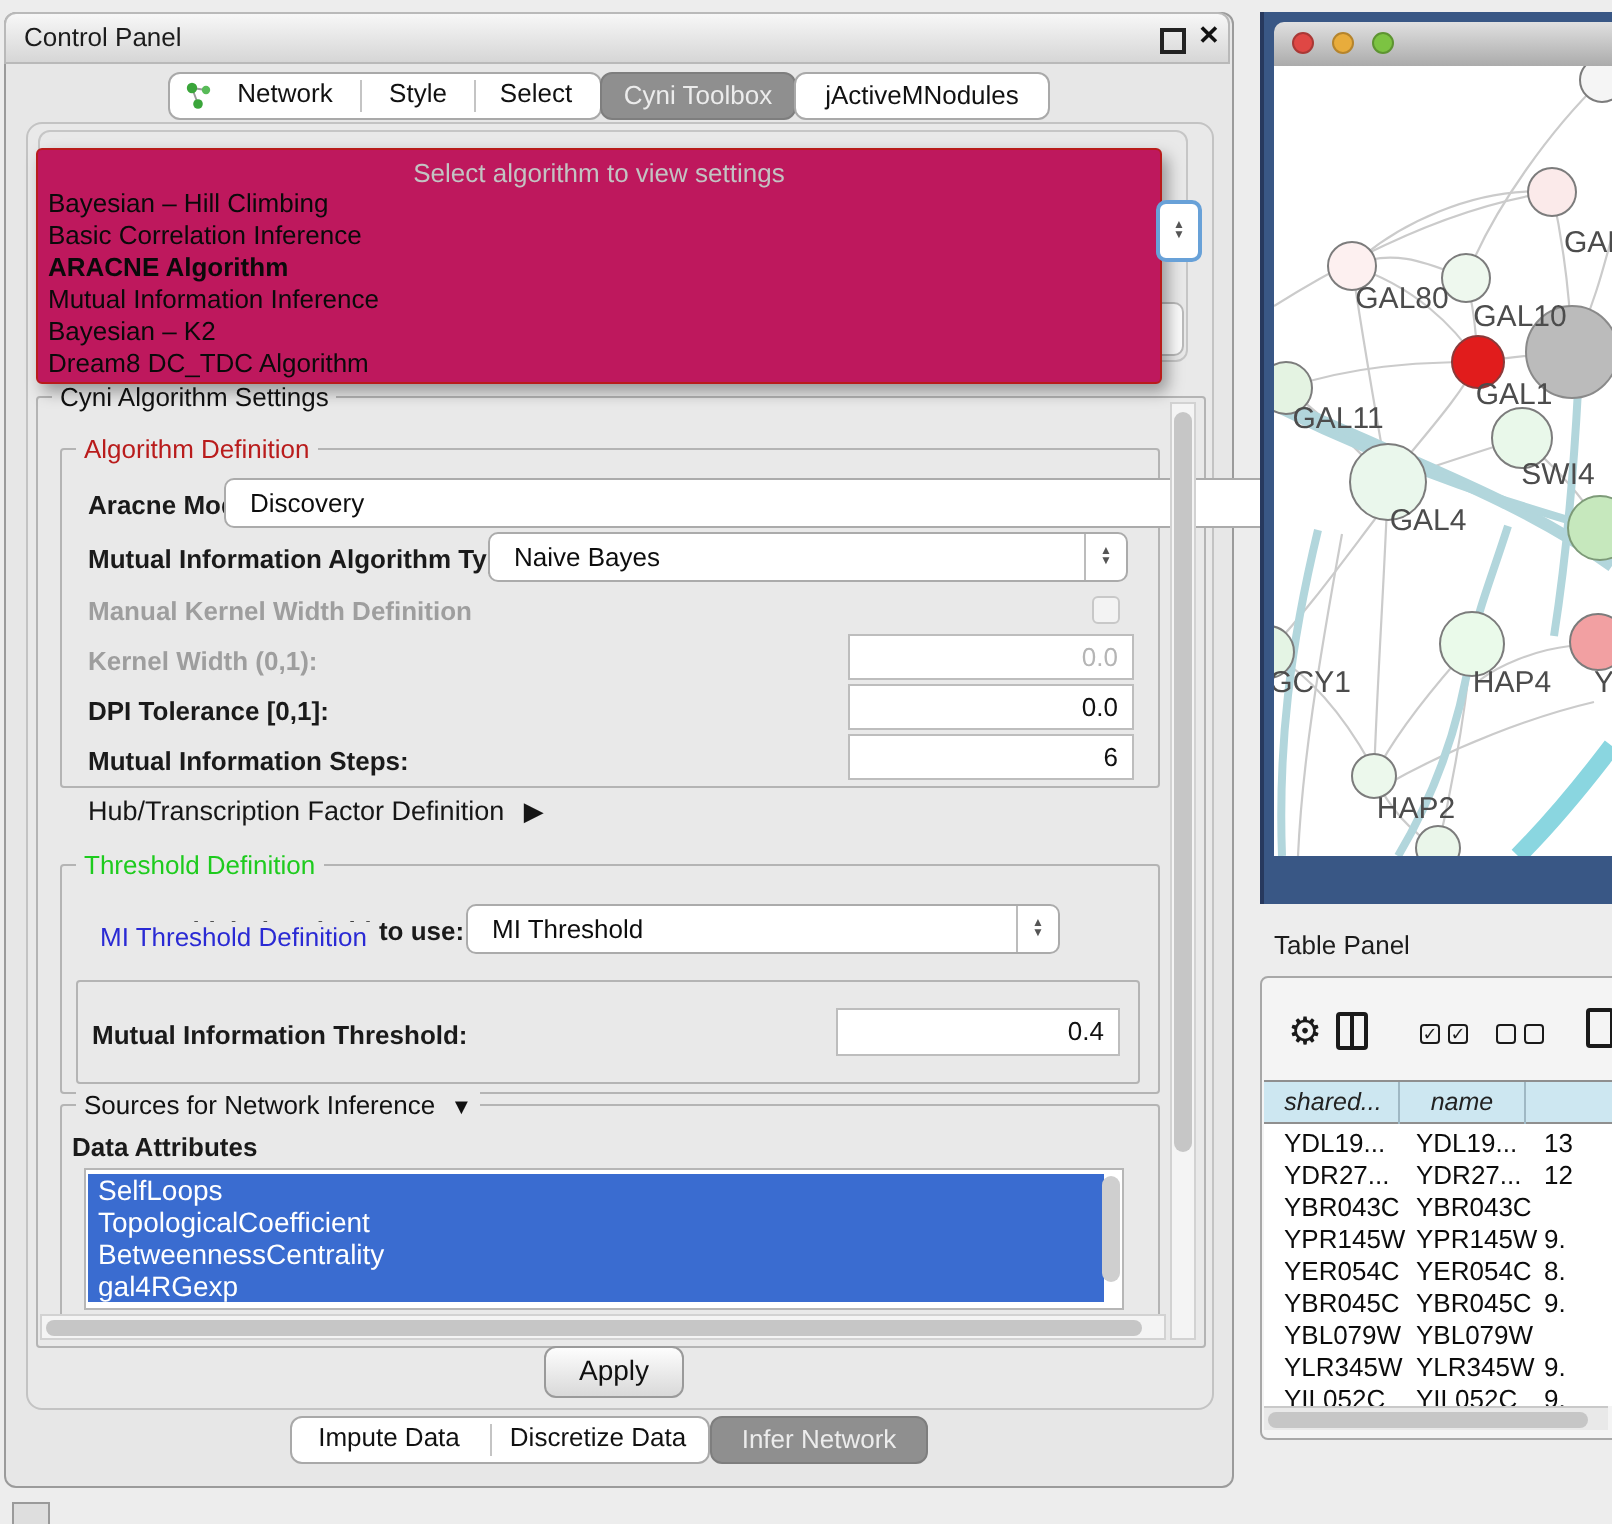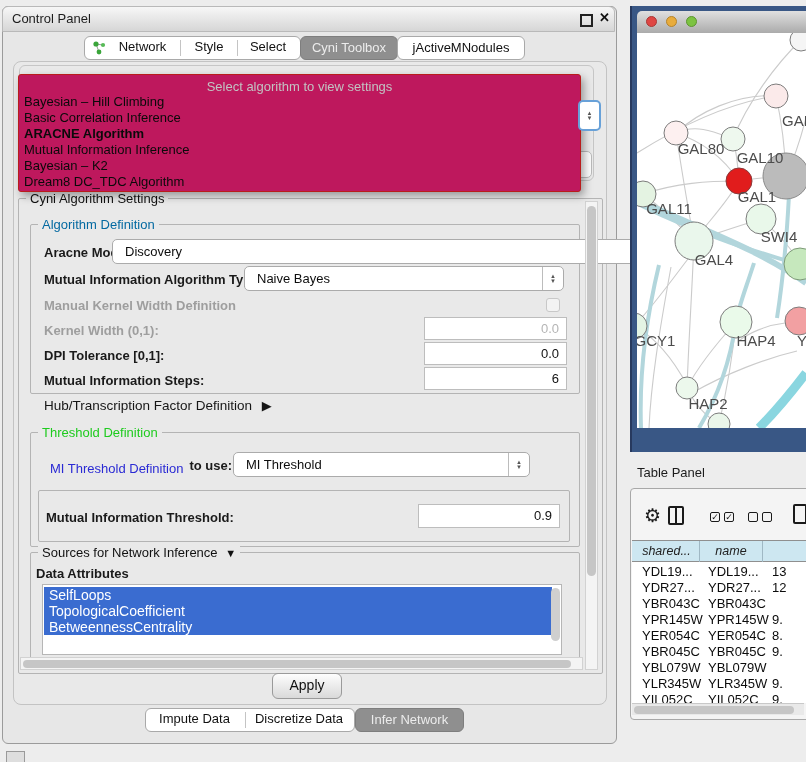--- a/index.html
+++ b/index.html
@@ -137,21 +137,21 @@
     <div class="abs popup-item bold" style="top:51px;">ARACNE Algorithm</div>
     <div class="abs popup-item" style="top:67px;">Mutual Information Inference</div>
     <div class="abs popup-item" style="top:83px;">Bayesian – K2</div>
     <div class="abs popup-item" style="top:99px;">Dream8 DC_TDC Algorithm</div>
   </div>
 
   <div class="abs groupbox" style="left:18px;top:198px;width:583px;height:474px;"></div>
   <div class="grouptitle" style="left:26px;top:191px;color:#111;">Cyni Algorithm Settings</div>
 
   <div class="abs groupbox" style="left:30px;top:224px;width:548px;height:168px;"></div>
-  <div class="grouptitle" style="left:38px;top:217px;color:#0369a1;">Algorithm Definition</div>
+  <div class="grouptitle" style="left:38px;top:217px;color:#b91c1c;">Algorithm Definition</div>
 
   <div class="lbl" style="left:44px;top:245px;">Aracne Mode:</div>
   <div class="combo" style="left:112px;top:239px;width:540px;height:25px;">
     <div class="val">Discovery</div>
     <div class="stepper">
         <span>▲</span>
         <span>▼</span>
       </div>
   </div>
 
@@ -196,34 +196,35 @@
     <div class="stepper">
         <span>▲</span>
         <span>▼</span>
       </div>
   </div>
 
   <div class="abs groupbox" style="left:38px;top:490px;width:530px;height:50px;"></div>
   <div class="grouptitle" style="left:46px;top:461px;color:#2a2ad4;">MI Threshold Definition</div>
   <div class="lbl" style="left:46px;top:510px;">Mutual Information Threshold:</div>
   <div class="tfield" style="left:418px;top:504px;width:142px;height:24px;">
-    <div class="val" style="line-height:22px;">0.9</div>
+    <div class="val" style="line-height:22px;">0.4</div>
   </div>
 
   <div class="abs groupbox" style="left:30px;top:552px;width:548px;height:106px;"></div>
   <div class="grouptitle" style="left:38px;top:545px;color:#111;">
     <span>Sources for Network Inference</span>
     <span style="font-size:11px;margin-left:4px;">▼</span>
   </div>
   <div class="lbl" style="left:36px;top:566px;">Data Attributes</div>
 
   <div class="attr-list">
     <div class="attr-row" style="top:2px;">SelfLoops</div>
     <div class="attr-row" style="top:18px;">TopologicalCoefficient</div>
     <div class="attr-row" style="top:34px;">BetweennessCentrality</div>
+    <div class="attr-row" style="top:50px;">gal4RGexp</div>
     <div class="sb-thumb" style="left:508px;top:3px;width:9px;height:53px;background:#cfcfcf;"></div>
   </div>
 
   <div class="sb-track" style="left:585px;top:201px;width:13px;height:469px;">
     <div class="sb-thumb" style="left:1px;top:4px;width:9px;height:370px;"></div>
   </div>
   <div class="sb-track" style="left:20px;top:657px;width:563px;height:13px;">
     <div class="sb-thumb" style="left:2px;top:2px;width:548px;height:8px;"></div>
   </div>
 

